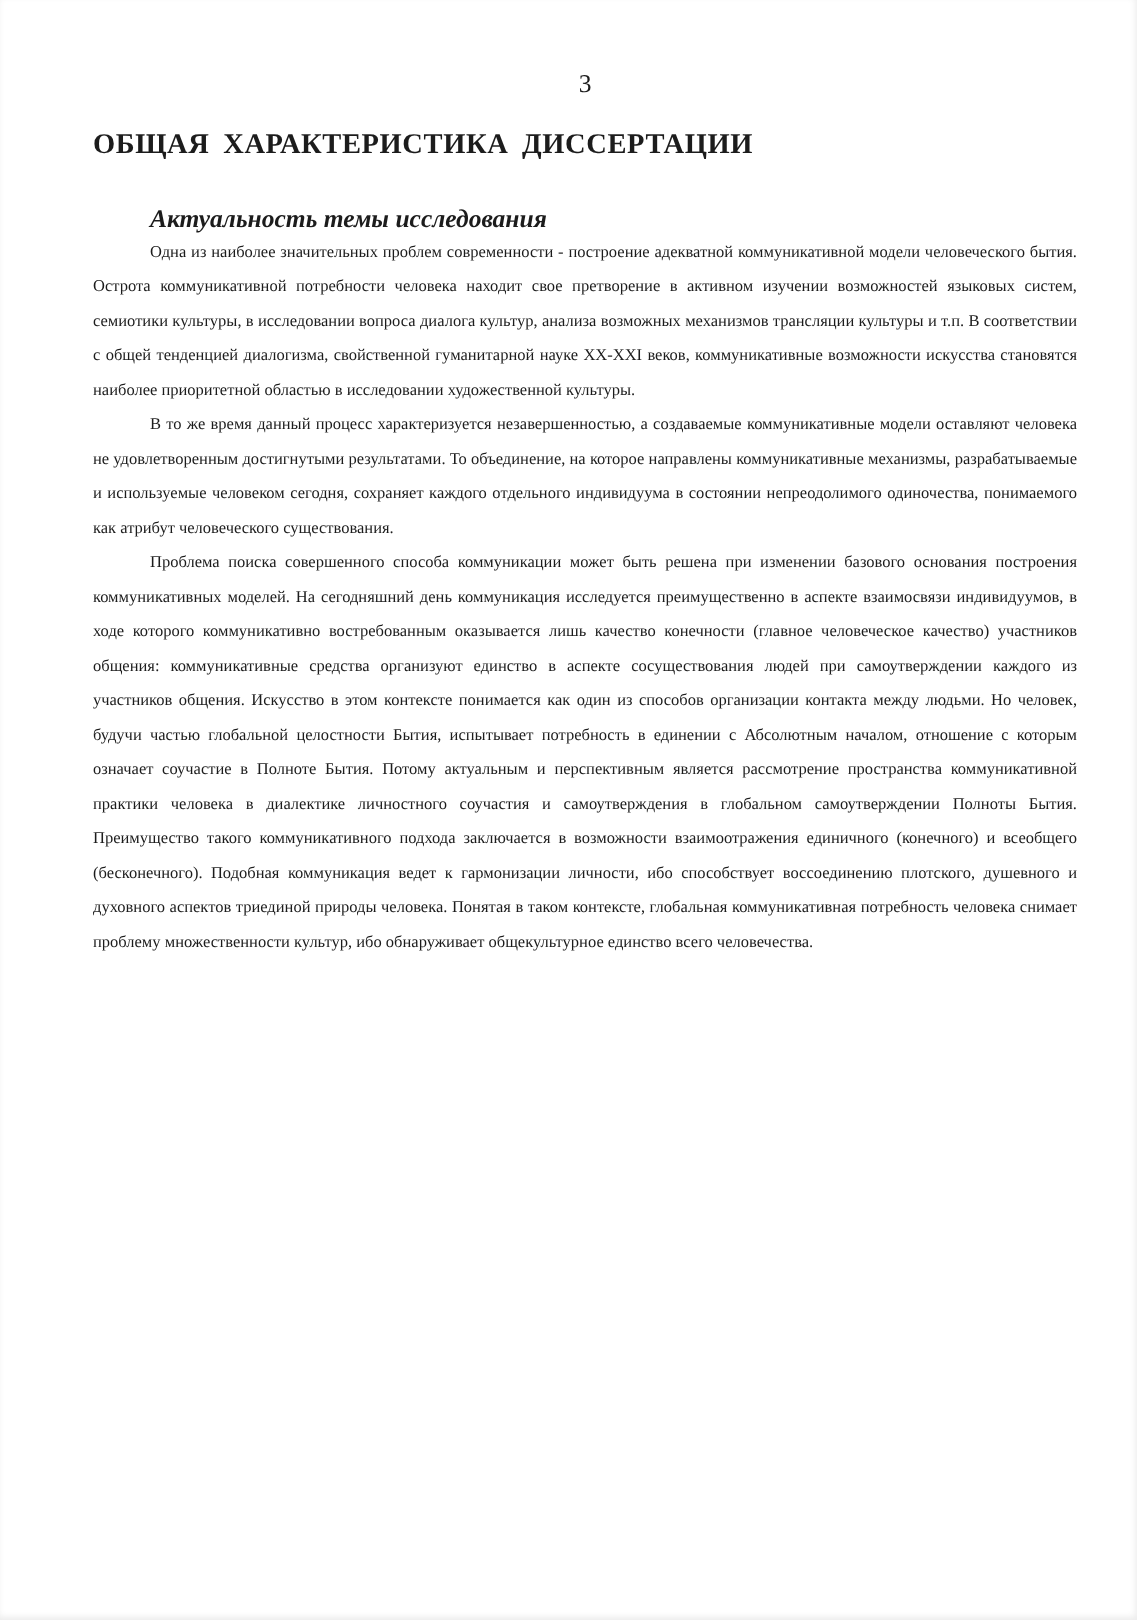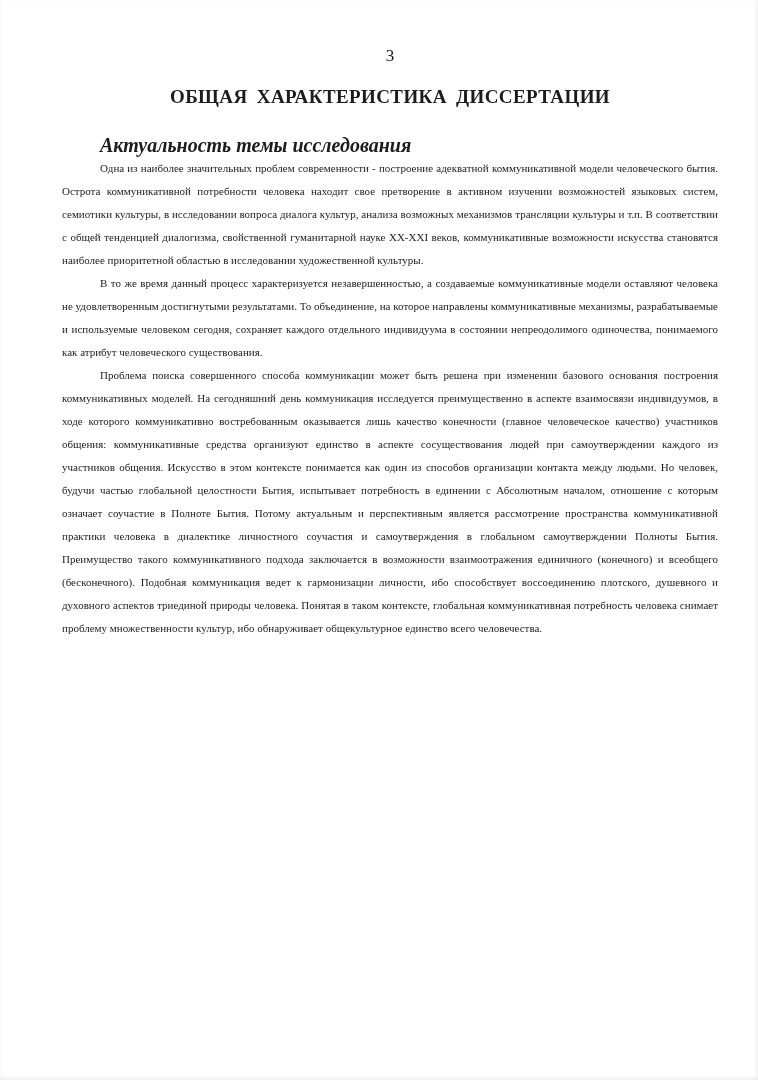--- a/index.html
+++ b/index.html
@@ -17,30 +17,30 @@
     padding: 46px 40px 40px 62px;
     box-shadow: inset -1px -2px 4px rgba(0,0,0,0.08);
     overflow: hidden;
   }
   .page-number {
     text-align: center;
     font-size: 17px;
     margin-bottom: 20px;
   }
   .doc-title {
-    text-align: center;
+    text-align: left;
     font-size: 19px;
     font-weight: bold;
     letter-spacing: 0.4px;
     word-spacing: 4px;
     margin-top: 2px;
     margin-bottom: 26px;
   }
   .section-heading {
-    font-size: 20px;
+    font-size: 17px;
     font-weight: bold;
     font-style: italic;
     text-indent: 38px;
     line-height: 23px;
   }
   .body-paragraph {
     font-size: 11px;
     line-height: 23px;
     text-align: justify;
     text-indent: 38px;

